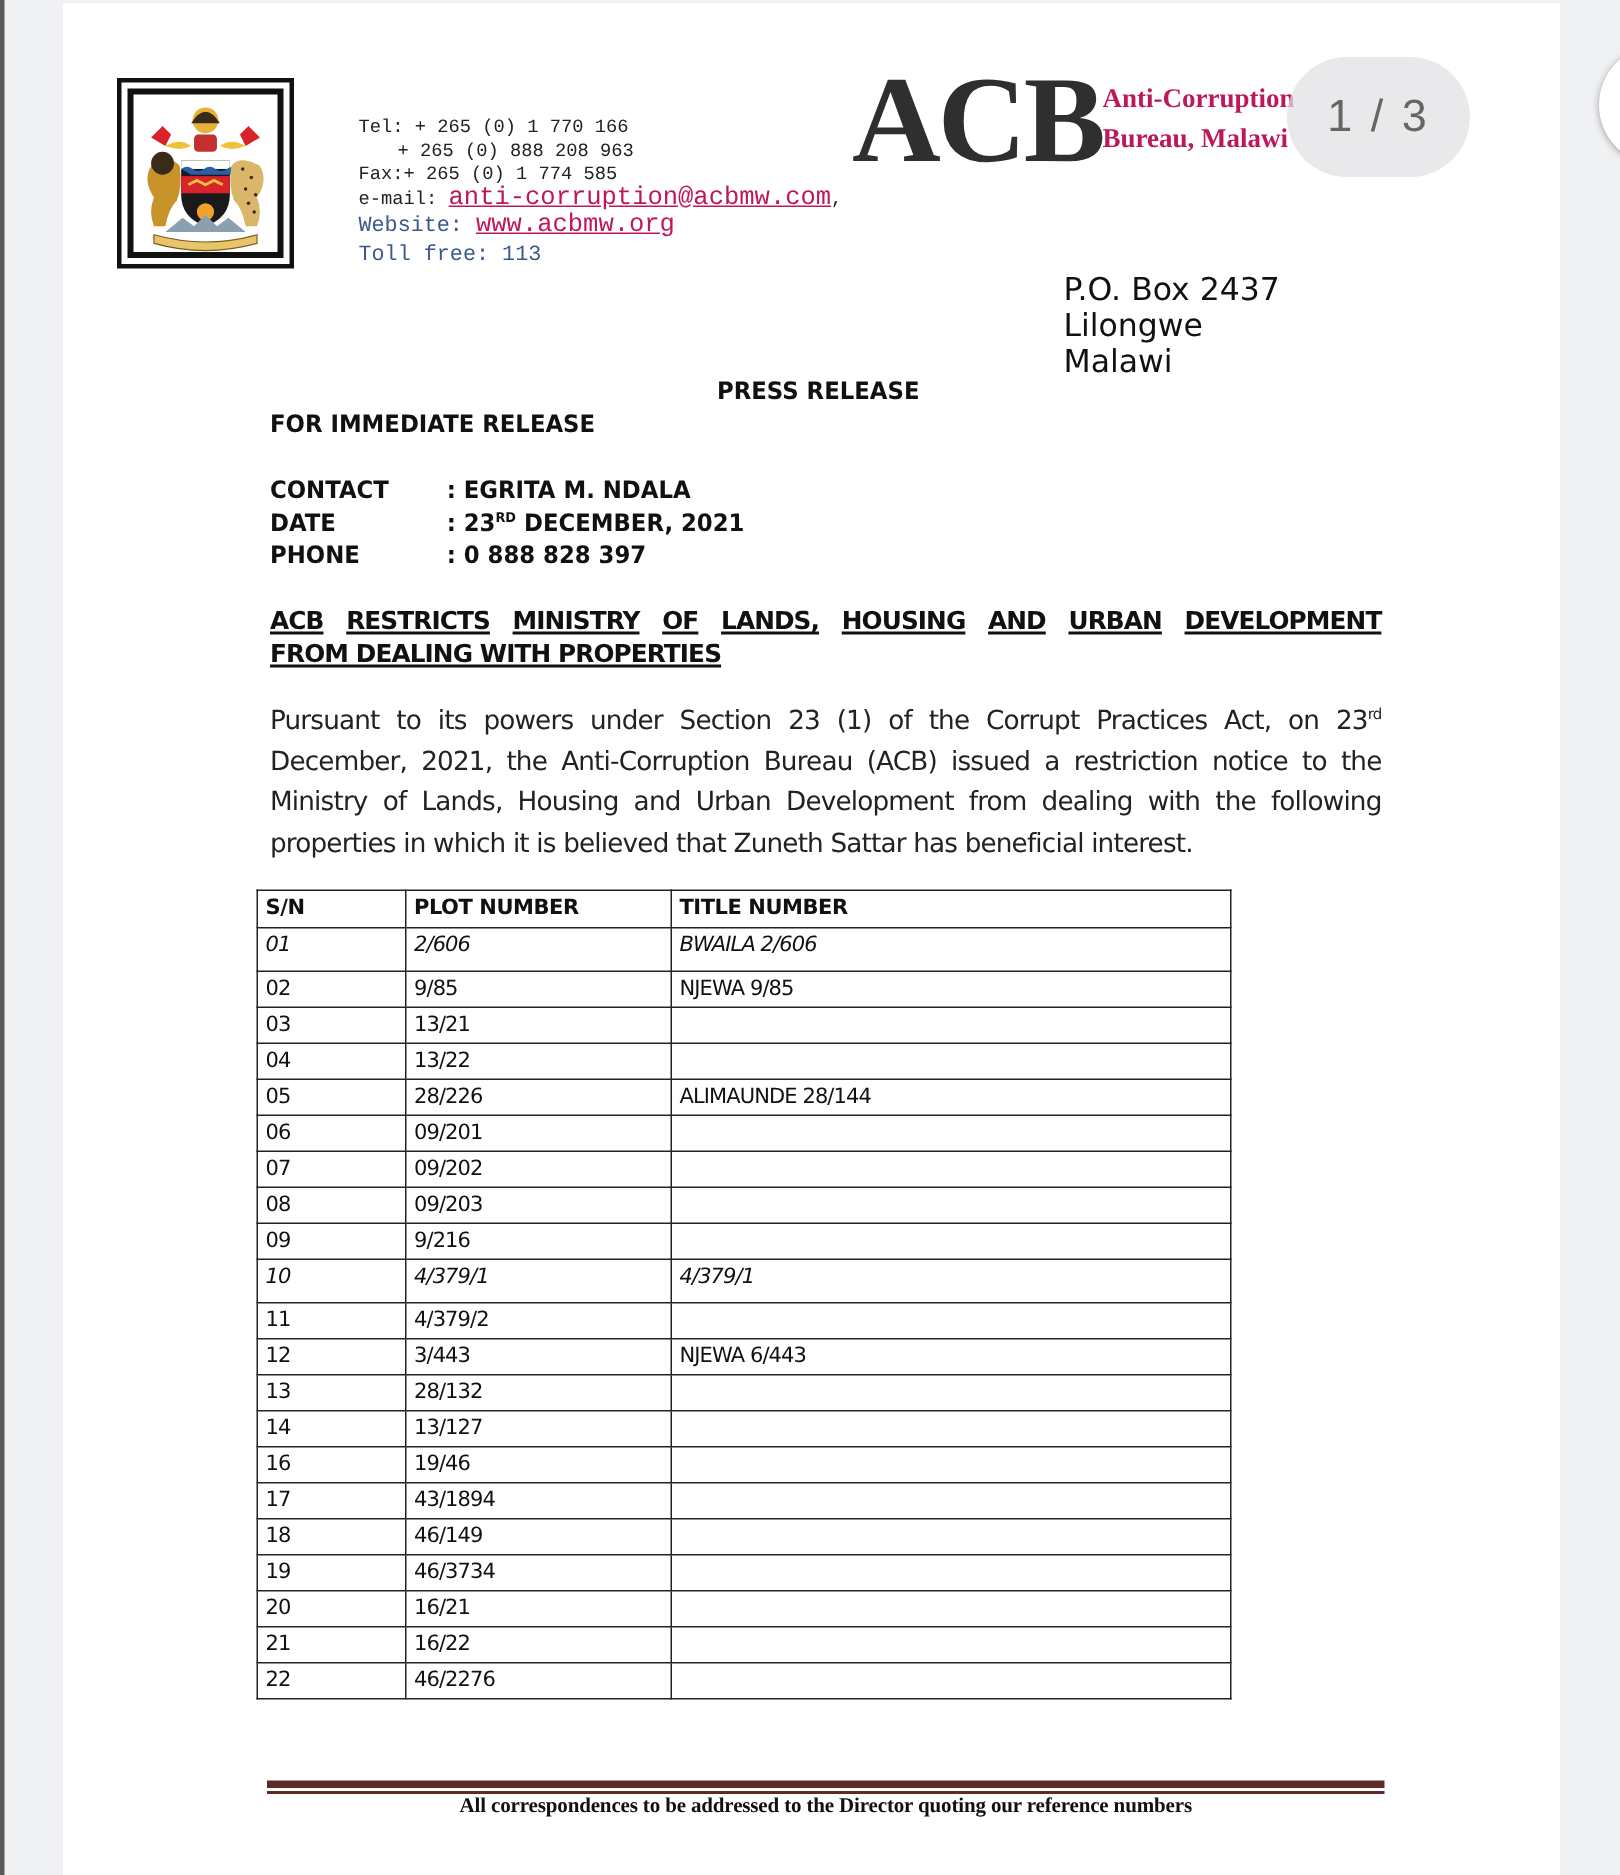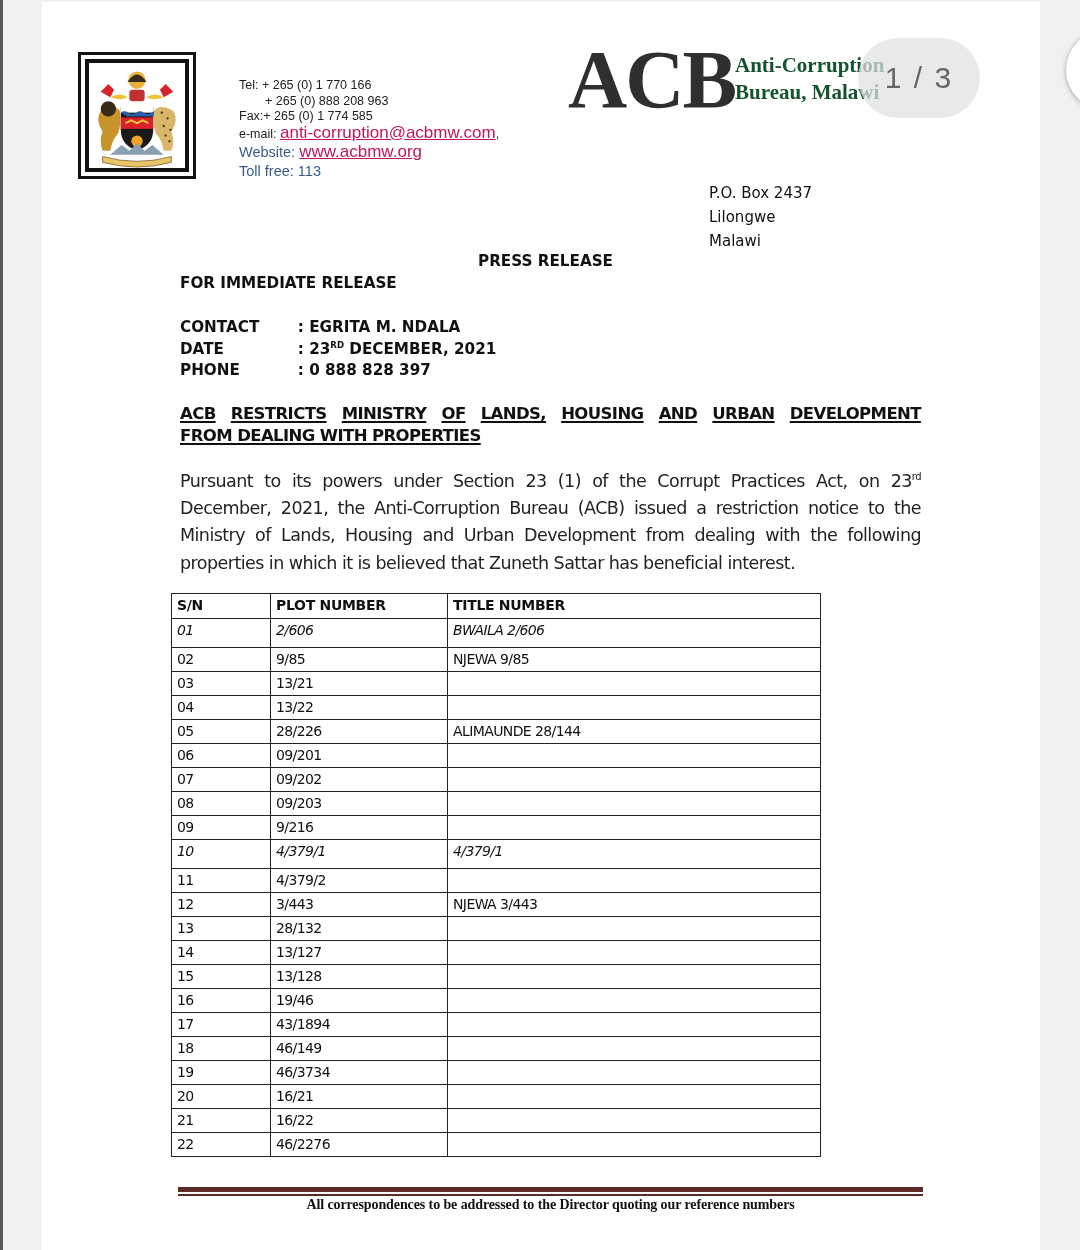--- a/index.html
+++ b/index.html
@@ -18,50 +18,50 @@
     position:absolute; left:78px; top:52px; width:118px; height:127px;
     border:3px solid #111; box-sizing:border-box; background:#fff;
   }
   .crest-inner {
     position:absolute; left:4px; top:4px; right:4px; bottom:4px;
     border:4px solid #111; background:#fff;
   }
   .crest svg { position:absolute; left:0; top:0; width:100%; height:100%; }
   .contact-block {
     position:absolute; left:239px; top:78px;
-    font-family:Liberation Sans, sans-serif; font-size:12.5px; line-height:15.5px; color:#222;
+    font-family:Liberation Mono, monospace; font-size:12.5px; line-height:15.5px; color:#222;
   }
   .contact-block .indent { padding-left:26px; }
   .contact-block .blue { color:#3a5a8c; font-size:14.5px; line-height:19px; }
   .contact-block a { color:#be185d; text-decoration:underline; font-size:17px; }
   .acb-logo {
     position:absolute; left:568px; top:40px; height:80px;
     font-family:"Liberation Serif", serif; color:#333;
   }
   .acb-big {
     position:absolute; left:0; top:0; font-size:82px; font-weight:bold; line-height:80px;
     letter-spacing:-2px; color:#2f2f2f;
   }
   .acb-small {
-    position:absolute; left:167px; top:12px; font-size:21px; font-weight:bold; line-height:27px;
-    white-space:nowrap; color:#14532d;
+    position:absolute; left:167px; top:12px; font-size:18px; font-weight:bold; line-height:27px;
+    white-space:nowrap; color:#be185d;
   }
   .page-indicator {
     position:absolute; left:858px; top:38px; width:122px; height:80px;
     border-radius:40px; background:rgba(225,225,228,0.72);
     font-family:"Liberation Sans", sans-serif; font-size:30px; color:#666;
     display:flex; align-items:center; justify-content:center; letter-spacing:2px;
   }
   .round-btn {
     position:absolute; left:1066px; top:30px; width:80px; height:80px; border-radius:50%;
     background:#fff; box-shadow:0 1px 5px rgba(0,0,0,0.35);
   }
   .address {
     position:absolute; left:709px; top:181px;
-    font-family:"DejaVu Sans", sans-serif; font-size:15px; line-height:24px; color:#111;
+    font-family:"DejaVu Sans", sans-serif; font-size:21px; line-height:24px; color:#111;
   }
   .press-release {
     position:absolute; left:478px; top:251px; font-size:16px; font-weight:bold; color:#111;
     font-family:"DejaVu Sans", sans-serif; transform:scaleX(0.95); transform-origin:left;
   }
   .immediate {
     position:absolute; left:180px; top:273px; font-size:16px; font-weight:bold; color:#111;
     transform:scaleX(0.95); transform-origin:left;
   }
   .meta {
@@ -286,35 +286,30 @@
         <td>4/379/1</td>
       </tr>
       <tr>
         <td>11</td>
         <td>4/379/2</td>
         <td></td>
       </tr>
       <tr>
         <td>12</td>
         <td>3/443</td>
-        <td>NJEWA 3/443</td>
+        <td>NJEWA 6/443</td>
       </tr>
       <tr>
         <td>13</td>
         <td>28/132</td>
         <td></td>
       </tr>
       <tr>
         <td>14</td>
         <td>13/127</td>
-        <td></td>
-      </tr>
-      <tr>
-        <td>15</td>
-        <td>13/128</td>
         <td></td>
       </tr>
       <tr>
         <td>16</td>
         <td>19/46</td>
         <td></td>
       </tr>
       <tr>
         <td>17</td>
         <td>43/1894</td>

